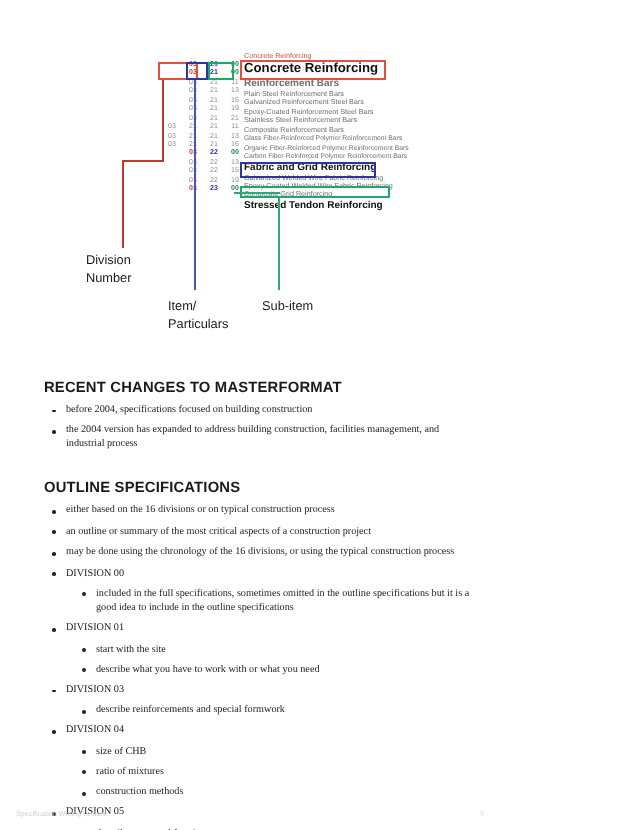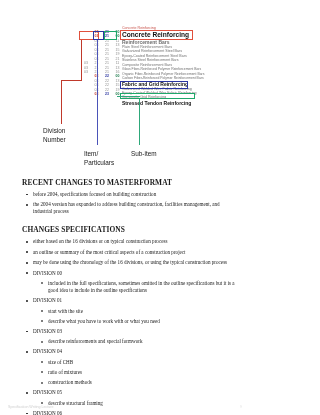--- a/index.html
+++ b/index.html
@@ -37,22 +37,22 @@
   
   .ln{position:absolute;background:#c0392b;}
   .ln.b{background:#4a53b8;}
   .ln.g{background:#2ea87a;}
 
   .caption{position:absolute;font-family:"Liberation Sans",sans-serif;
            font-size:6.4px;color:#1a1a1a;line-height:8.5px;}
 
   
   .content{position:absolute;left:0;top:176px;width:252px;}
-  h2.sec{font-family:Liberation Serif, serif;font-weight:bold;
-         font-size:7.4px;margin:2px 0 4px 22px;letter-spacing:.1px;color:#1a1a1a;}
+  h2.sec{font-family:Liberation Sans, sans-serif;font-weight:bold;
+         font-size:7.4px;margin:13px 0 4px 22px;letter-spacing:.1px;color:#1a1a1a;}
   .sec2{margin-top:10px;}
   ul{list-style:none;margin:0;padding:0;}
   li{position:relative;font-size:5.1px;line-height:7px;color:#222;
      font-family:"Liberation Serif",serif;}
   .lvl1{margin:0 16px 3.4px 33px;}
   .lvl1:before{content:"";position:absolute;left:-7px;top:2.6px;
      width:1.8px;height:1.8px;background:#222;border-radius:50%;}
   .lvl2{margin:0 14px 3.2px 48px;}
   .lvl2:before{content:"";position:absolute;left:-7px;top:2.4px;
      width:1.9px;height:1.9px;border:0.5px solid #222;border-radius:50%;
@@ -198,21 +198,21 @@
 
 <div class="content">
   <div>
     <h2 class="sec">RECENT CHANGES TO MASTERFORMAT</h2>
     <ul id="list0">
         <li class="lvl1">before 2004, specifications focused on building construction</li>
         <li class="lvl1">the 2004 version has expanded to address building construction, facilities management, and industrial process</li>
       </ul>
   </div>
   <div class="sec2">
-    <h2 class="sec">CHANGES SPECIFICATIONS</h2>
+    <h2 class="sec">OUTLINE SPECIFICATIONS</h2>
     <ul id="list1">
         <li class="lvl1">either based on the 16 divisions or on typical construction process</li>
         <li class="lvl1">an outline or summary of the most critical aspects of a construction project</li>
         <li class="lvl1">may be done using the chronology of the 16 divisions, or using the typical construction process</li>
         <li class="lvl1">DIVISION 00</li>
         <li class="lvl2">included in the full specifications, sometimes omitted in the outline specifications but it is a good idea to include in the outline specifications</li>
         <li class="lvl1">DIVISION 01</li>
         <li class="lvl2">start with the site</li>
         <li class="lvl2">describe what you have to work with or what you need</li>
         <li class="lvl1">DIVISION 03</li>

